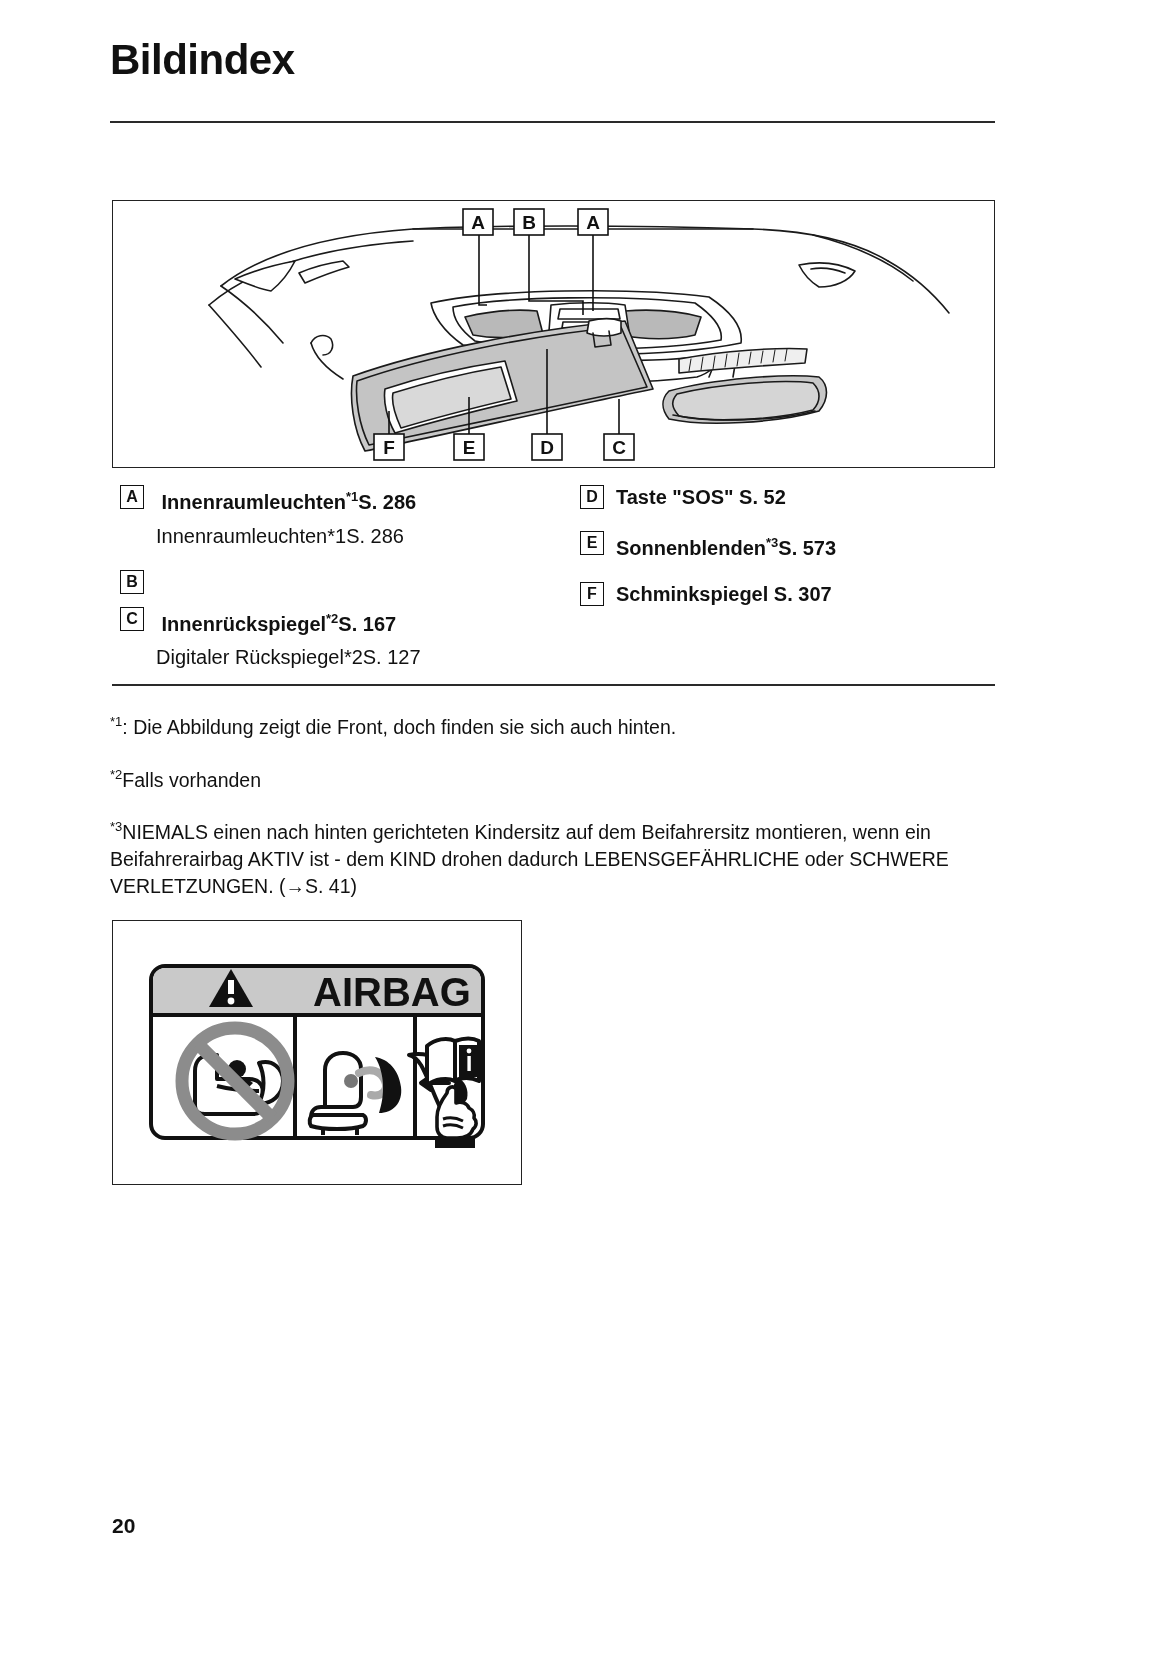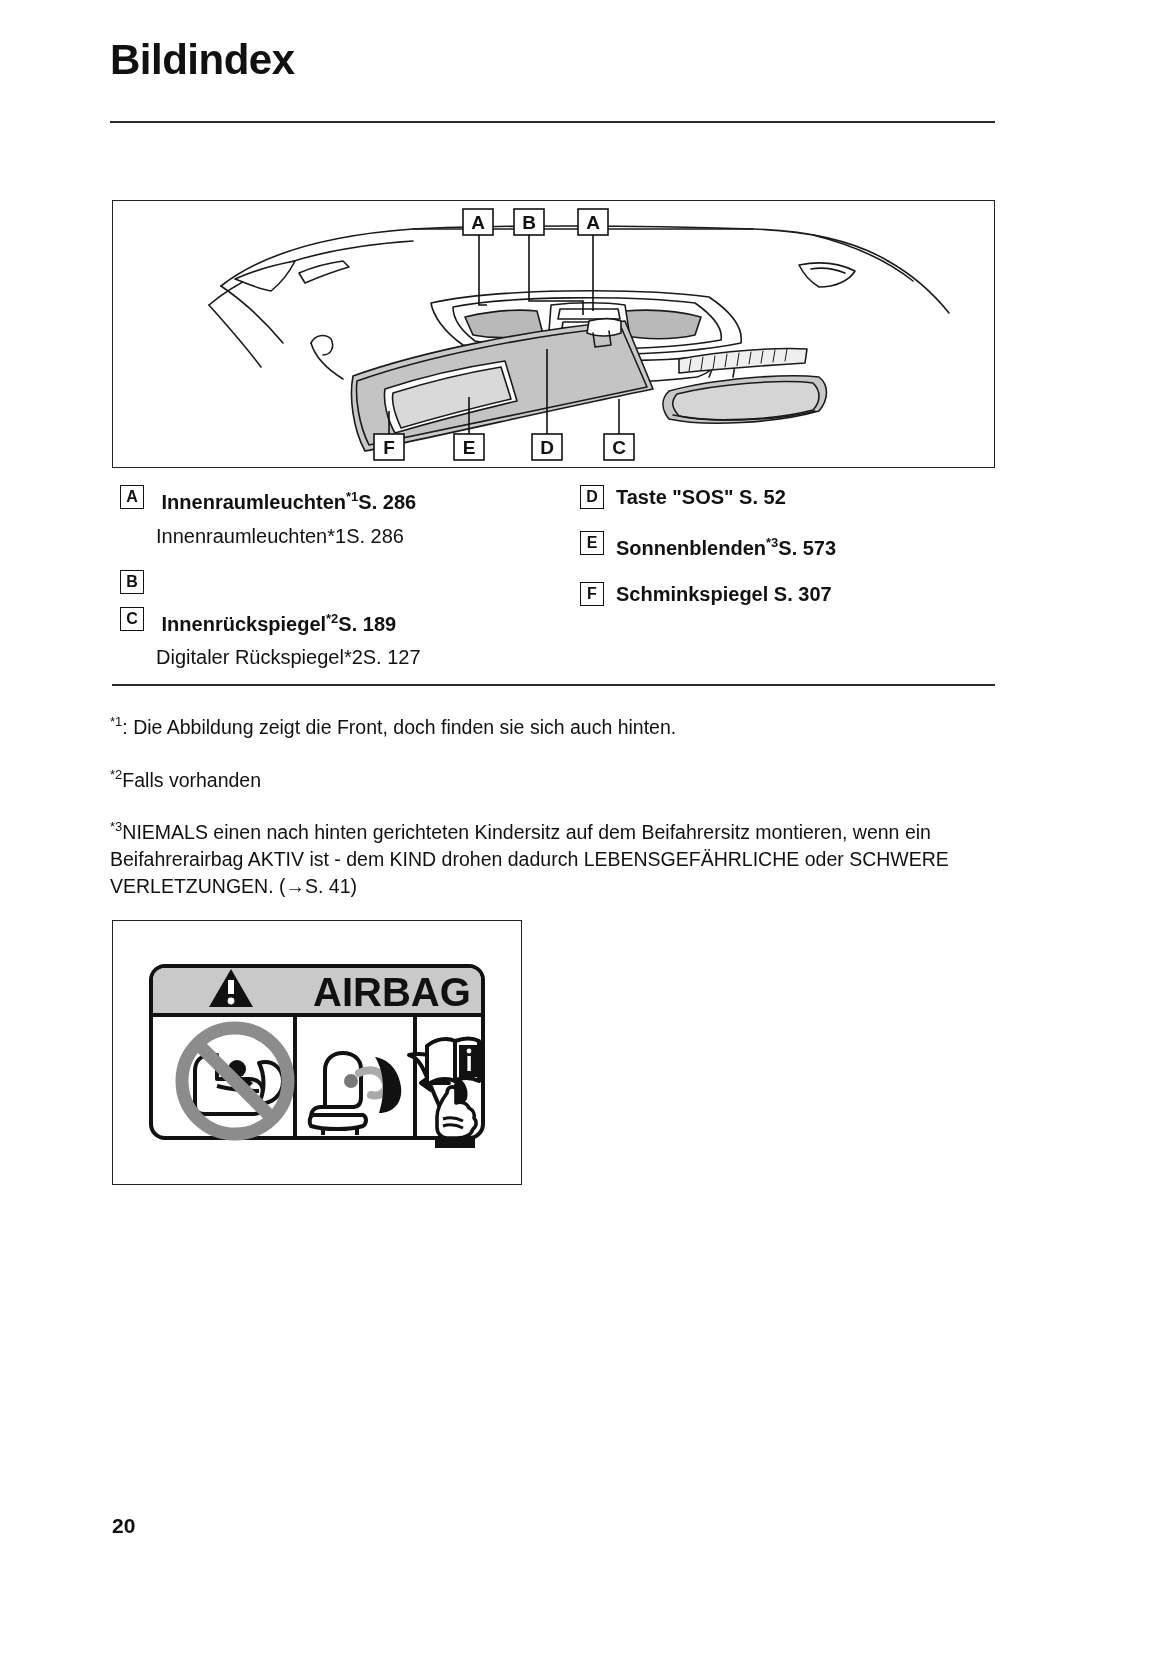--- a/index.html
+++ b/index.html
@@ -317,21 +317,21 @@
 
       <div class="legend-item item-b-box">
         <div class="tagbox">B</div>
       </div>
 
       <div style="height:10px"></div>
 
       <div class="legend-item">
         <div class="tagbox">C</div>
         <div class="legend-text">
-          &nbsp;<span>Innenrückspiegel</span><span class="sub">*2</span><span>S. 189</span>
+          &nbsp;<span>Innenrückspiegel</span><span class="sub">*2</span><span>S. 167</span>
         </div>
       </div>
       <div class="legend-wrapline">
         <span>Digitaler Rückspiegel</span><span class="sub">*2</span><span>S. 127</span>
       </div>
 
     </div>
 
     <div class="legend-col right">
 

